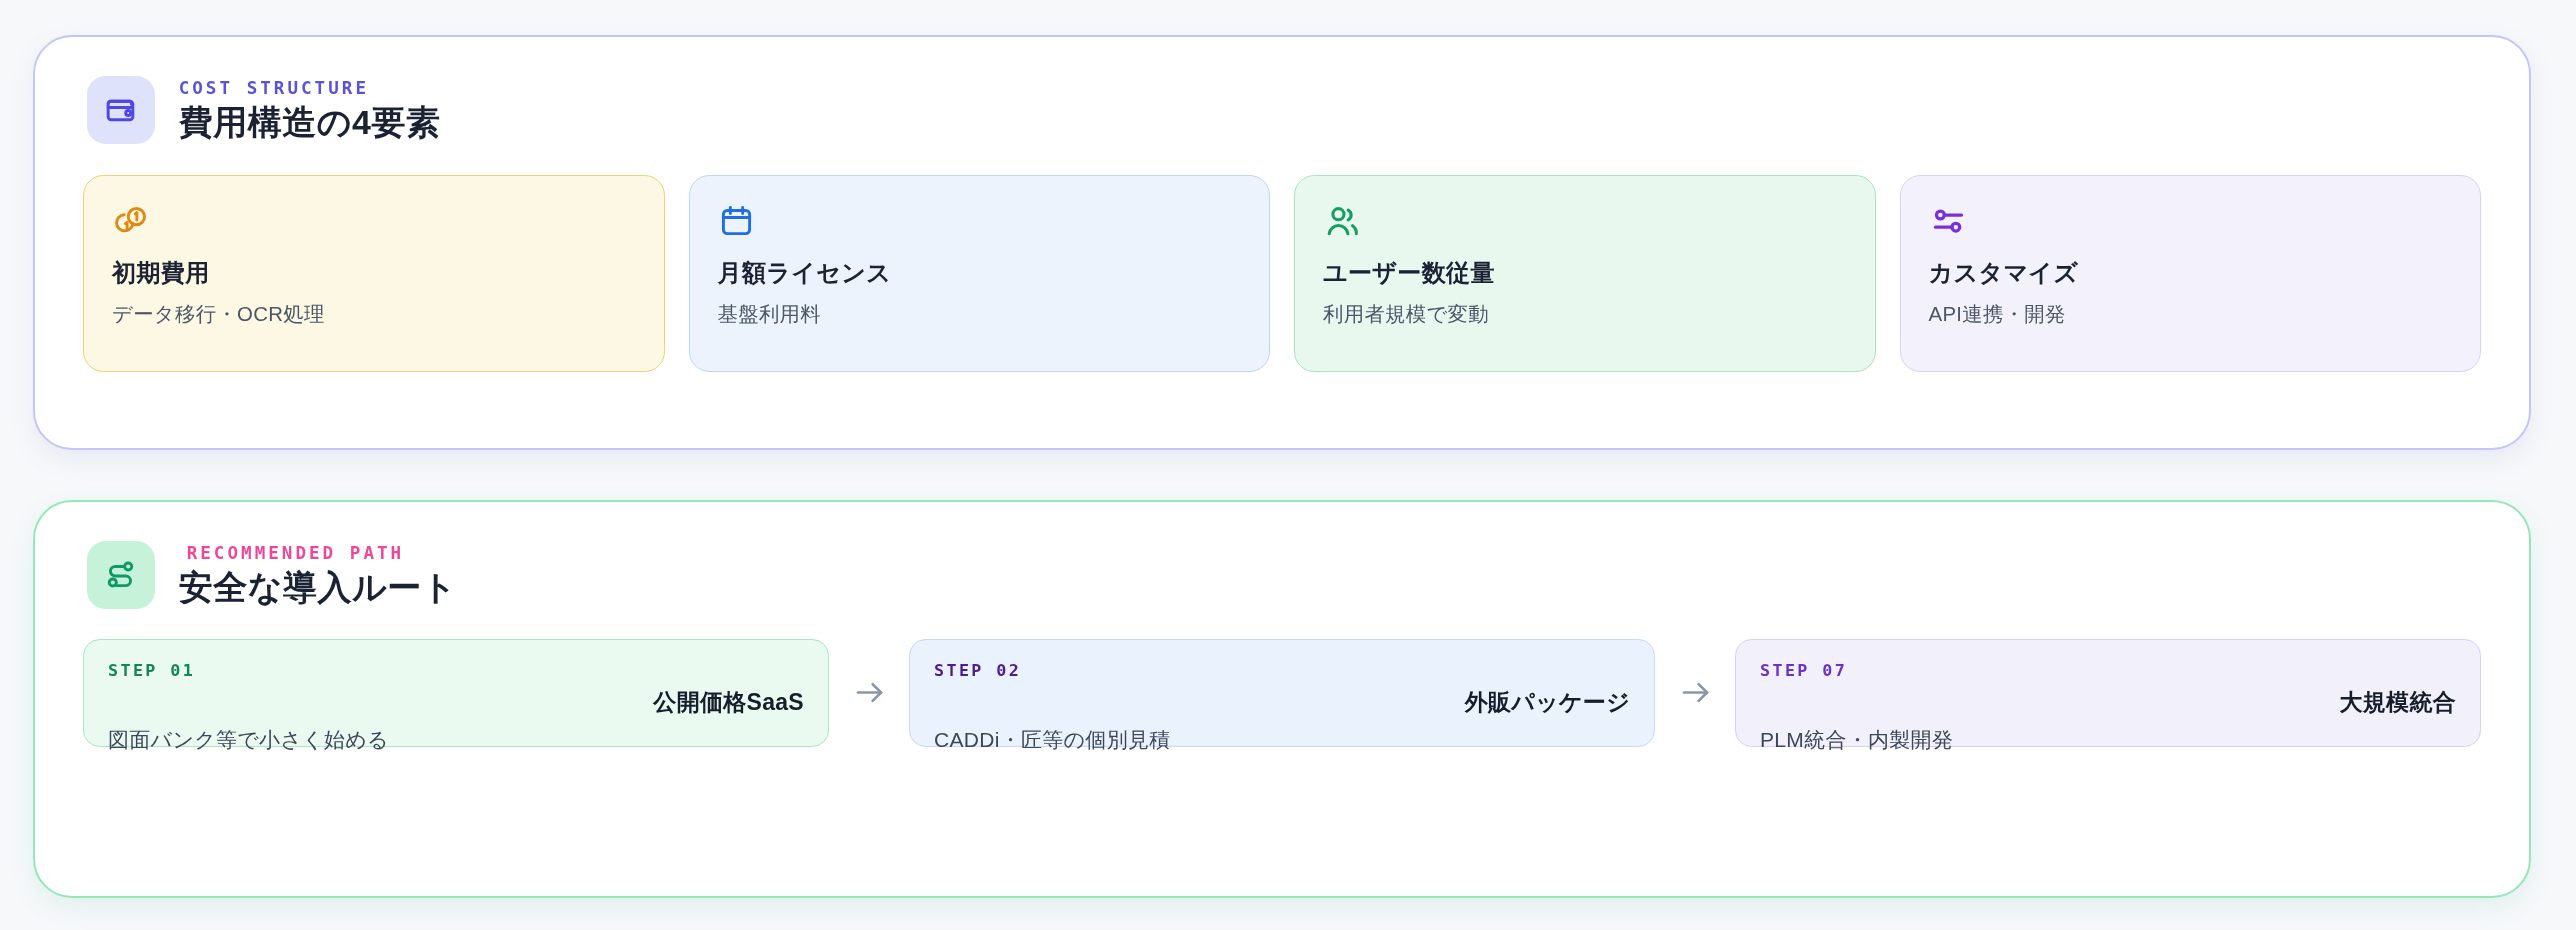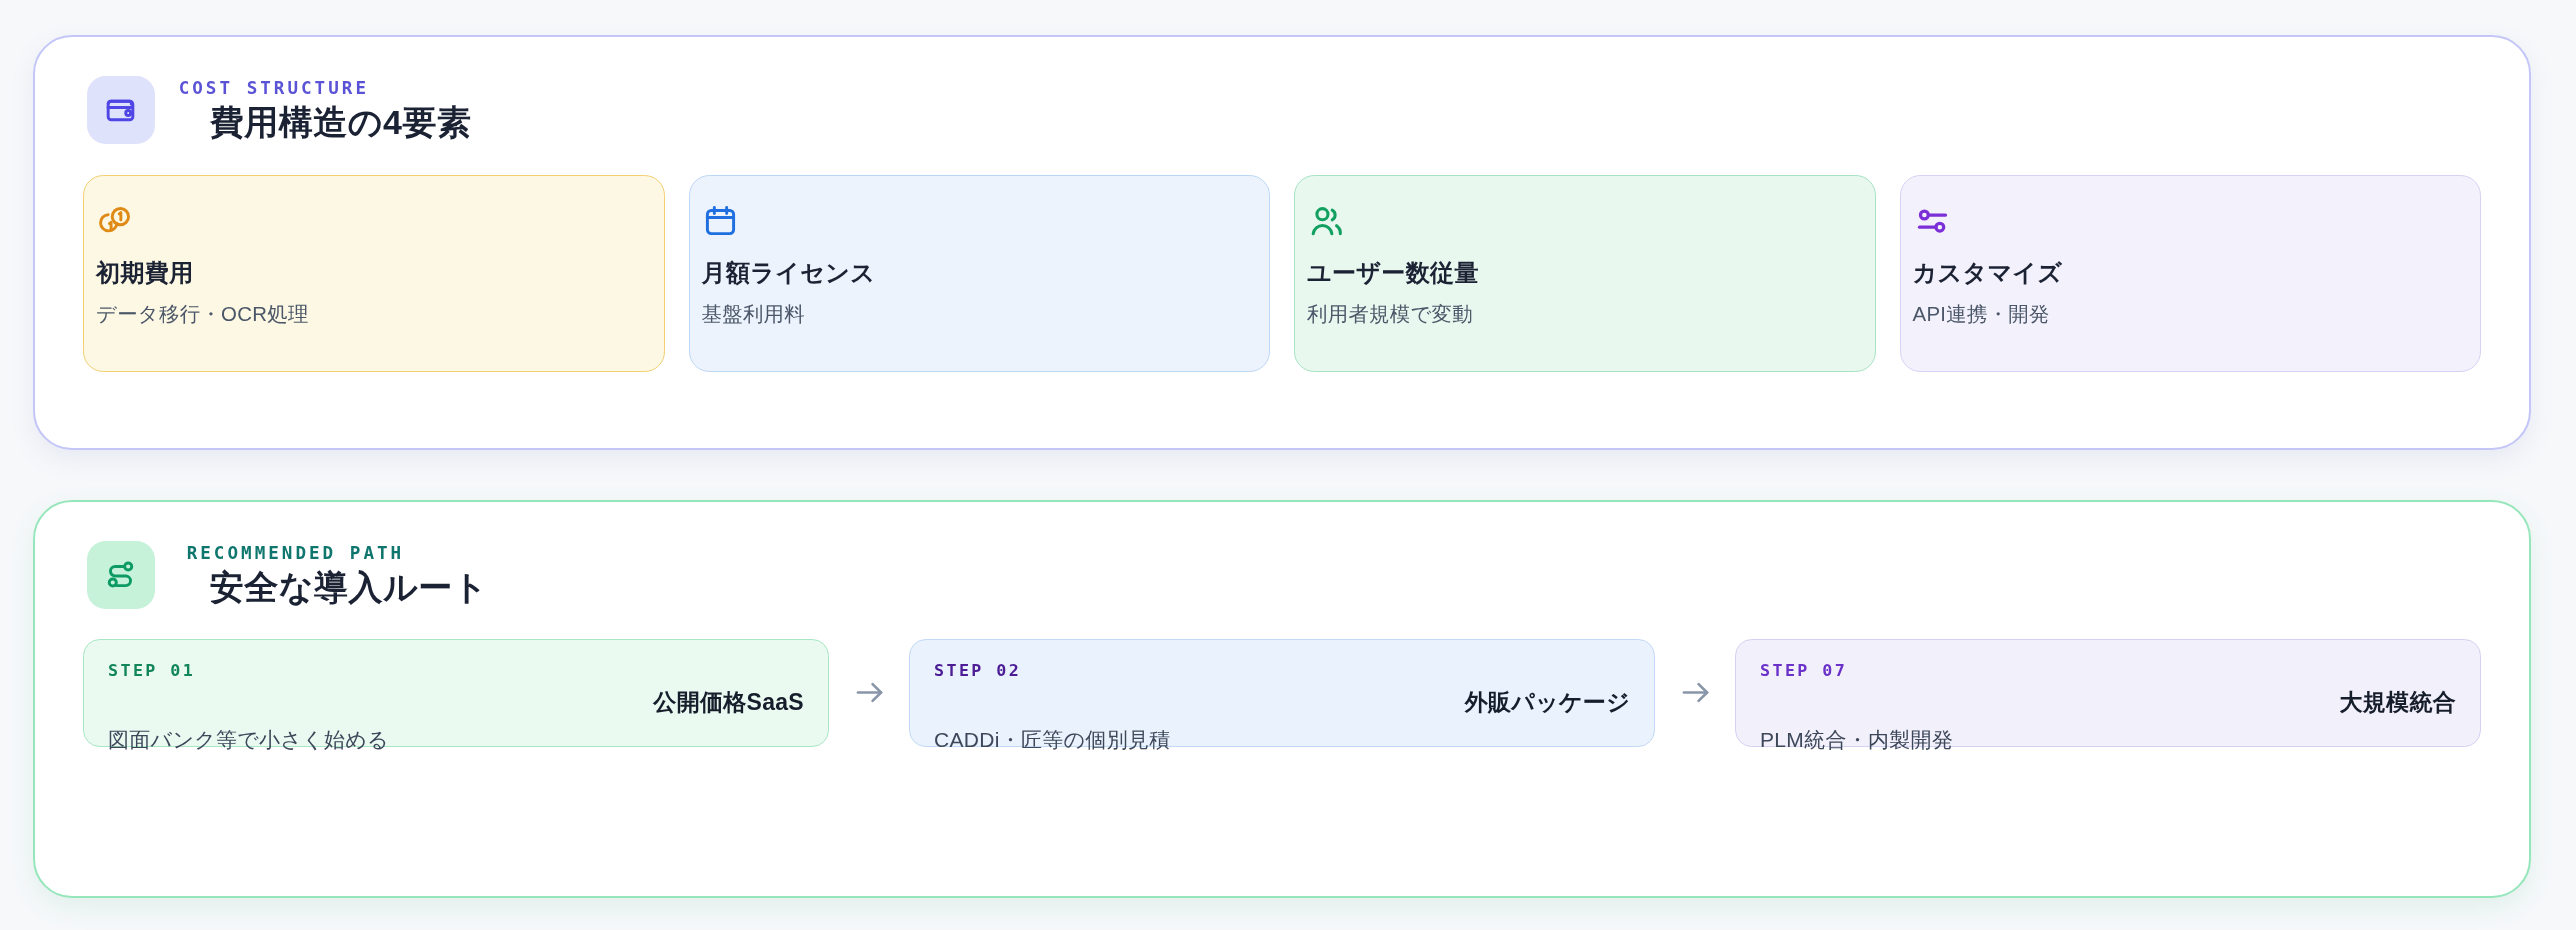--- a/index.html
+++ b/index.html
@@ -41,32 +41,32 @@
     flex: none;
   }
   .badge-purple { background: #dfe2fb; }
   .badge-green  { background: #c6f2da; }
   .head-text { display: flex; flex-direction: column; gap: 3.7px; }
   .eyebrow {
     font-family: "DejaVu Sans Mono", "Liberation Mono", monospace;
     font-size: 17.6px; font-weight: 700; letter-spacing: 3px;
   }
   .eyebrow-purple { color: #5b53d6; }
-  .eyebrow-green  { color: #0f766e; padding-left: 8px; }
+  .eyebrow-green  { color: #ec4899; padding-left: 8px; }
   .head-title {
     font-size: 34px; font-weight: 700; color: #1b2233;
-    letter-spacing: 0.5px; line-height: 1.18; margin-left: 31px;
+    letter-spacing: 0.5px; line-height: 1.18;
   }
 
   
   .cost-row { display: flex; gap: 24px; margin-top: 31px; }
   .cost-card {
     flex: 1 1 0; height: 197px;
     border-radius: 20.4px;
-    padding: 26px 28px 0 12px;
+    padding: 26px 28px 0 28px;
     display: flex; flex-direction: column;
   }
   .cost-card .c-icon { height: 44px; margin-bottom: 11px; }
   .cost-card .c-title {
     font-size: 24px; font-weight: 700; color: #1b2233;
     letter-spacing: 0.4px; margin-bottom: 11px;
   }
   .cost-card .c-sub {
     font-size: 20.4px; font-weight: 500; color: #4b5768; letter-spacing: 0.3px;
   }

